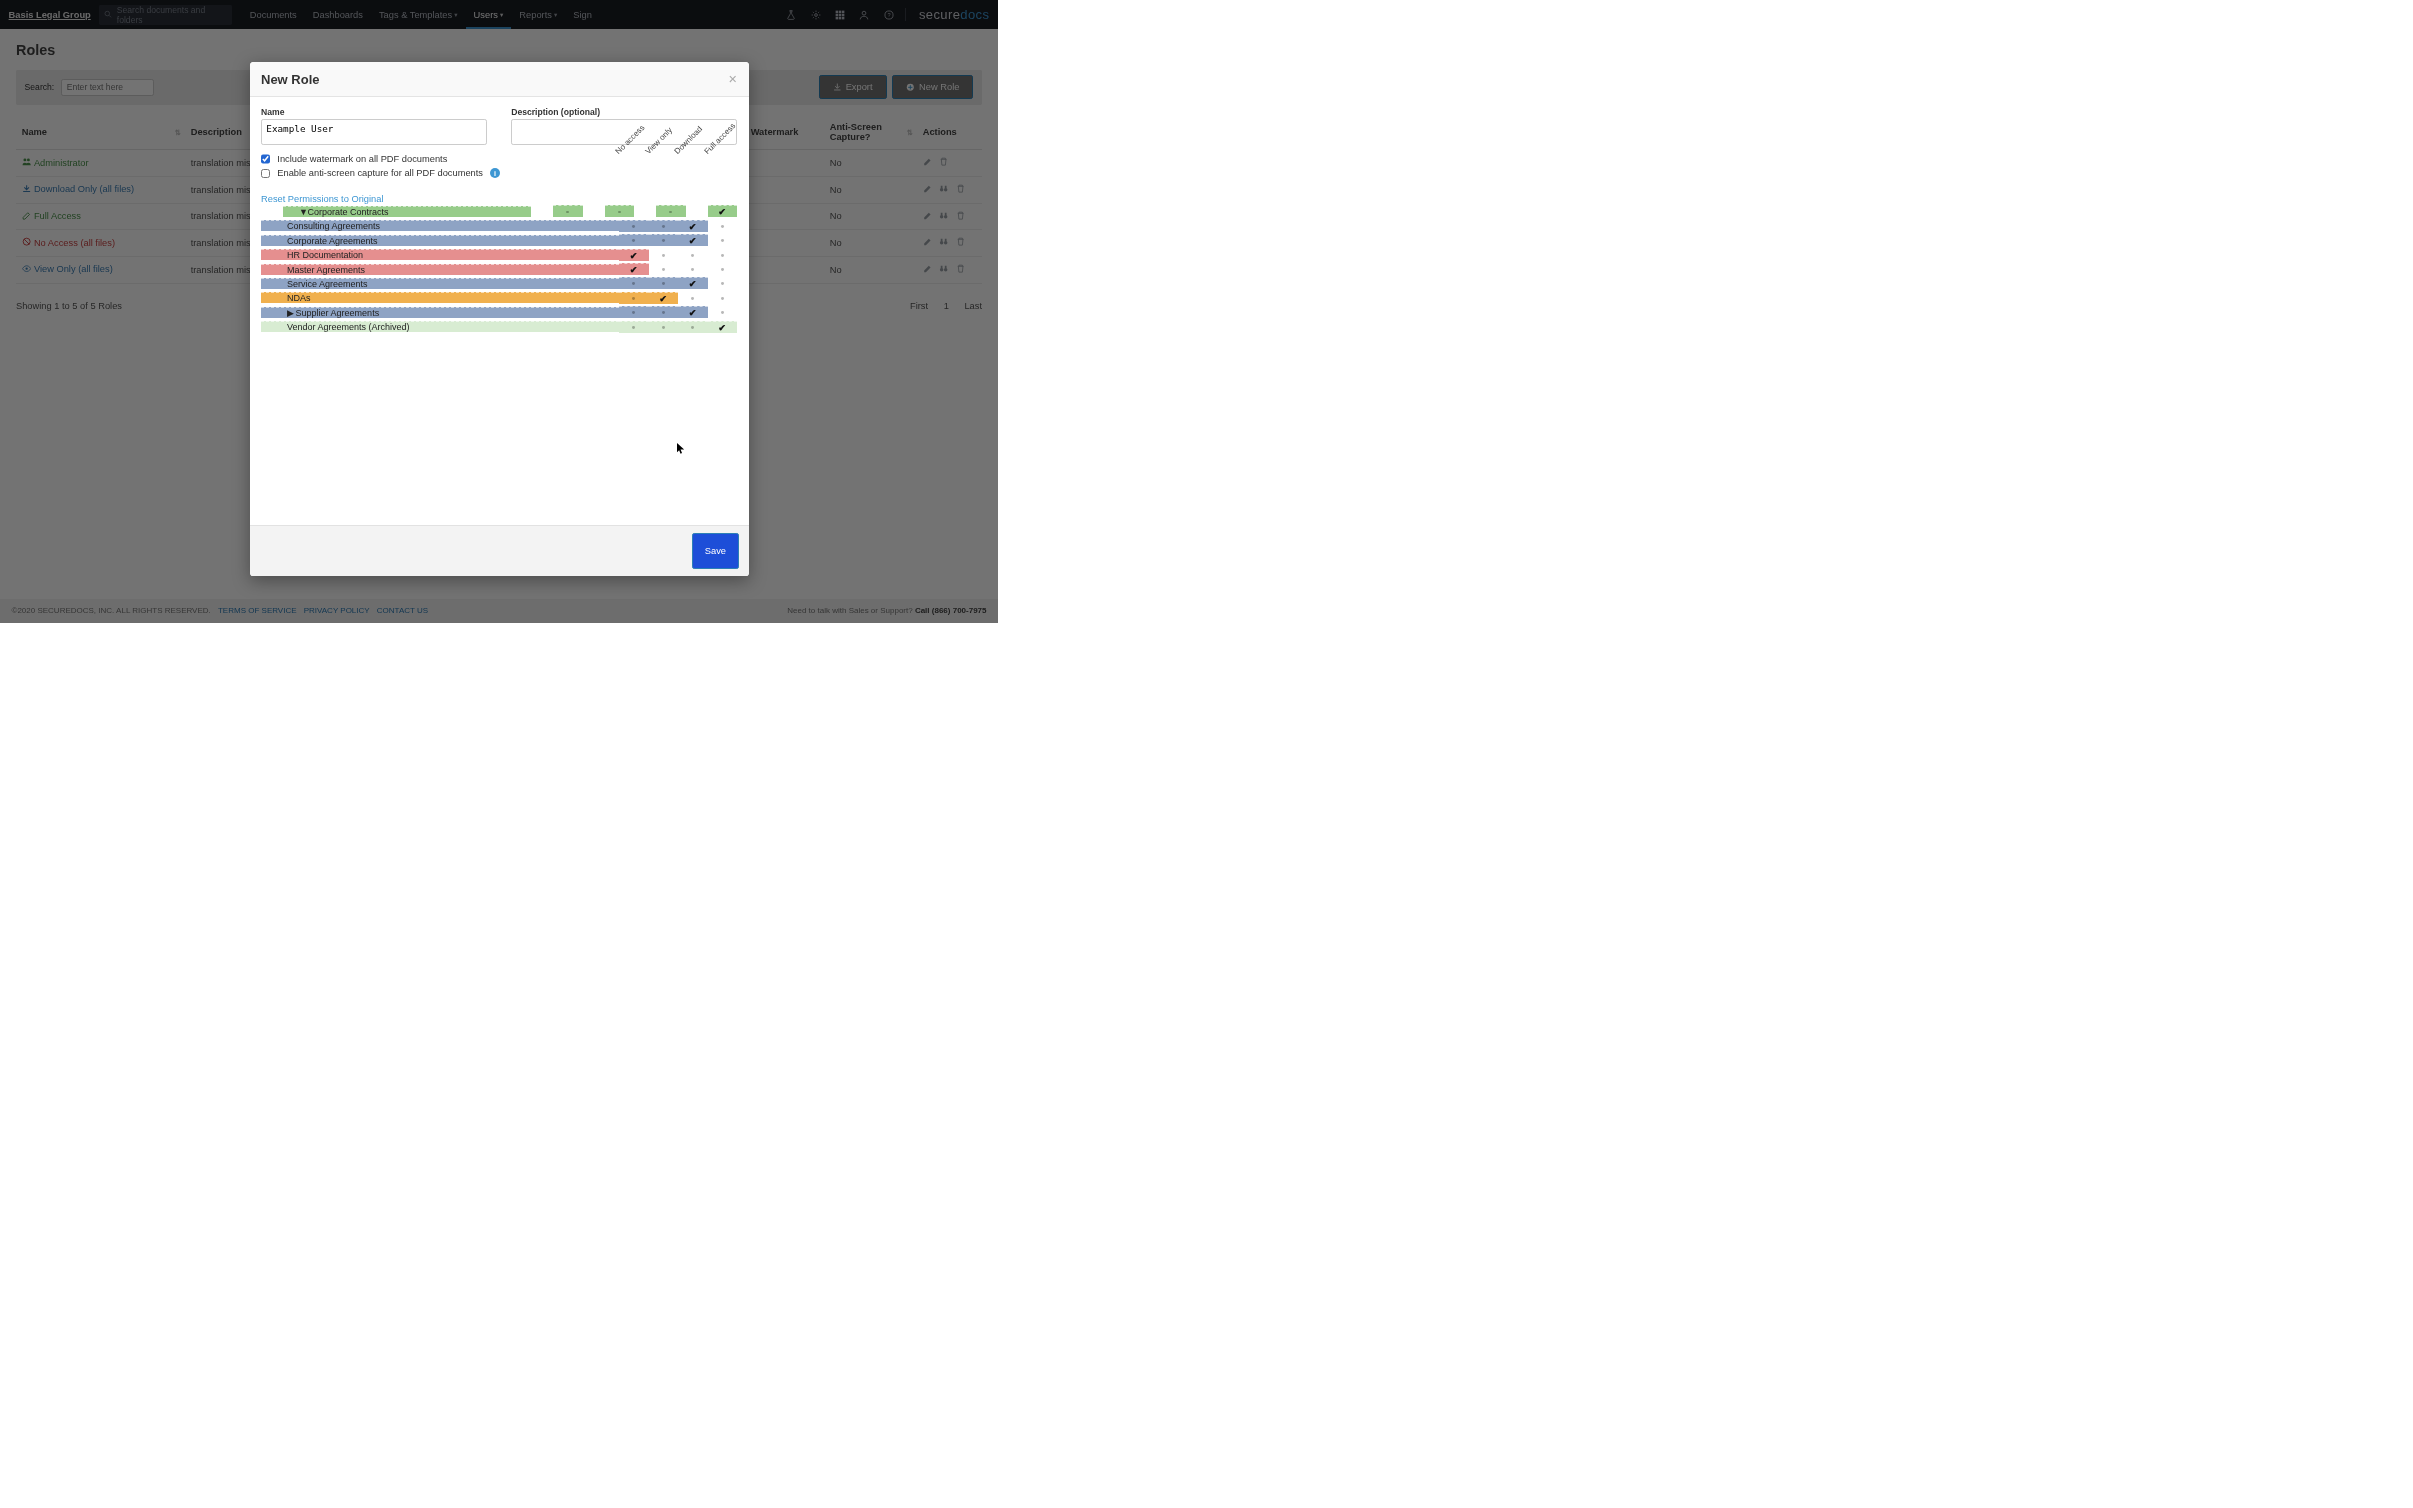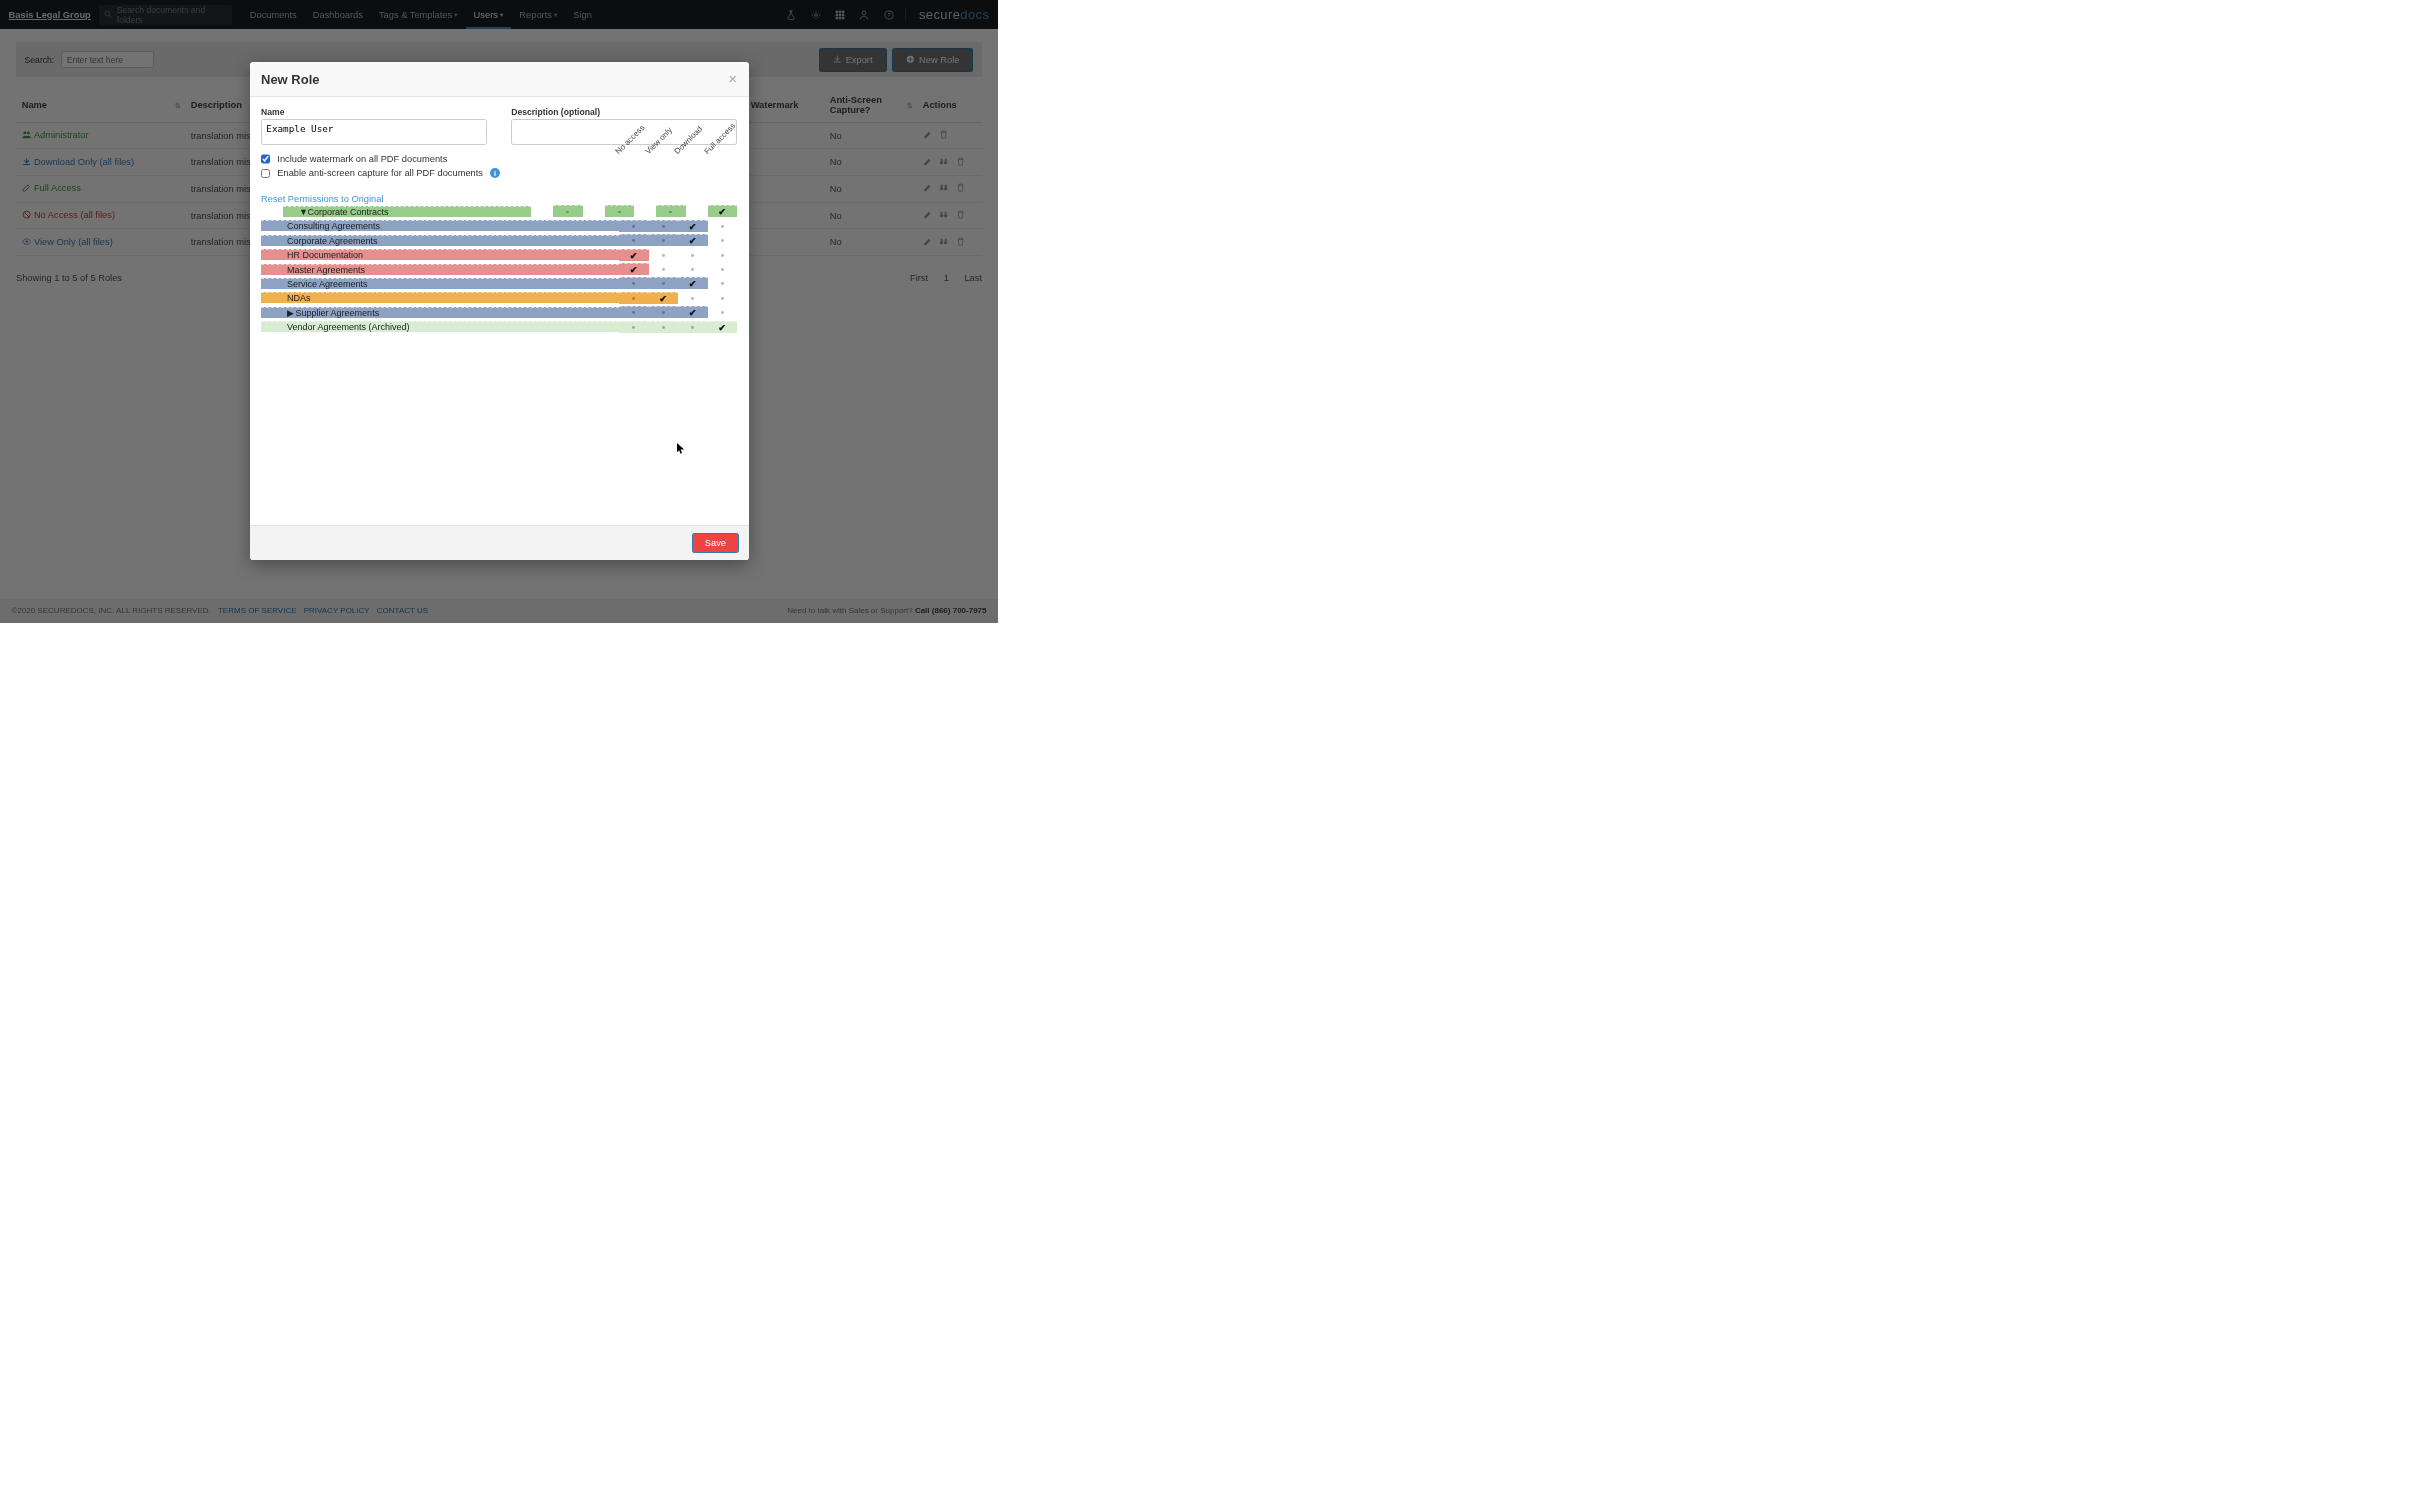--- a/index.html
+++ b/index.html
@@ -191,22 +191,22 @@
 .seg-orange { background: #f0b04e; }
 
 .modal-gap { height: 187px; }
 
 .modal-footer {
   background: #f3f3f3; padding: 7.2px 10px;
   display: flex; justify-content: flex-end;
   border-top: 0.7px solid #e2e2e2;
 }
 .modal-footer .btn-save {
-  background: #ef4444; border: 0.7px solid #2c80b6; color: #fff;
-  height: 20px; padding: 0 11.5px; border-radius: 2.2px; font-size: 9.3px; cursor: pointer;
+  background: #1d4ed8; border: 0.7px solid #2c80b6; color: #fff;
+  height: 36px; padding: 0 11.5px; border-radius: 2.2px; font-size: 9.3px; cursor: pointer;
 }
 
 .cursor-pointer {
   position: absolute; left: 677px; top: 443px; font-size: 9.3px; color: #000;
 }
 </style>
 </head>
 <body>
 
 <div class="topnav">
@@ -271,20 +271,21 @@
           <circle cx="8" cy="8" r="6.5" fill="none" stroke="currentColor" stroke-width="1.3"></circle>
           <text x="8" y="11" text-anchor="middle" font-size="9" fill="currentColor">?</text>
         </svg>
       </div>
     <div style="width:0.7px;height:13px;background:#3a3f48;margin:0 2.9px"></div>
     <div class="logo"><span>secure</span><b>docs</b></div>
   </div>
 </div>
 
 <div class="page">
+  <h2 class="page-title">Roles</h2>
   <div class="toolbar">
     <span class="toolbar-label">Search:</span>
     <input type="text" placeholder="Enter text here" style="">
     <div class="toolbar-spacer"></div>
     <div class="btn">
       <svg width="8.6" height="8.6" viewBox="0 0 16 16" fill="currentColor">
           <path d="M8 1v8M4 6l4 4 4-4M2 13h12" stroke="#fff" stroke-width="1.6" fill="none"></path>
         </svg>
       <span>Export</span>
     </div>

